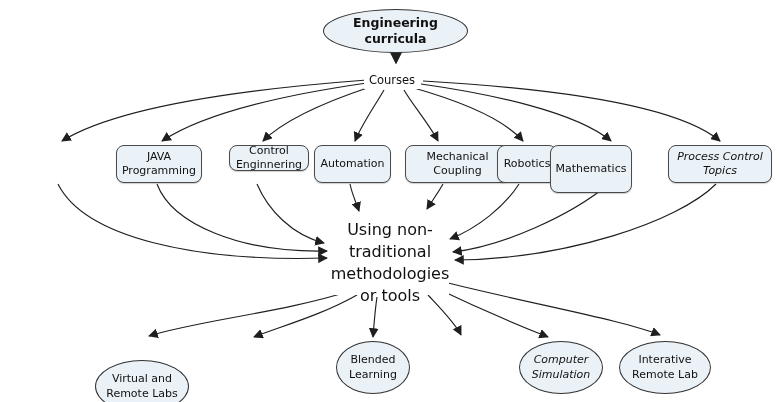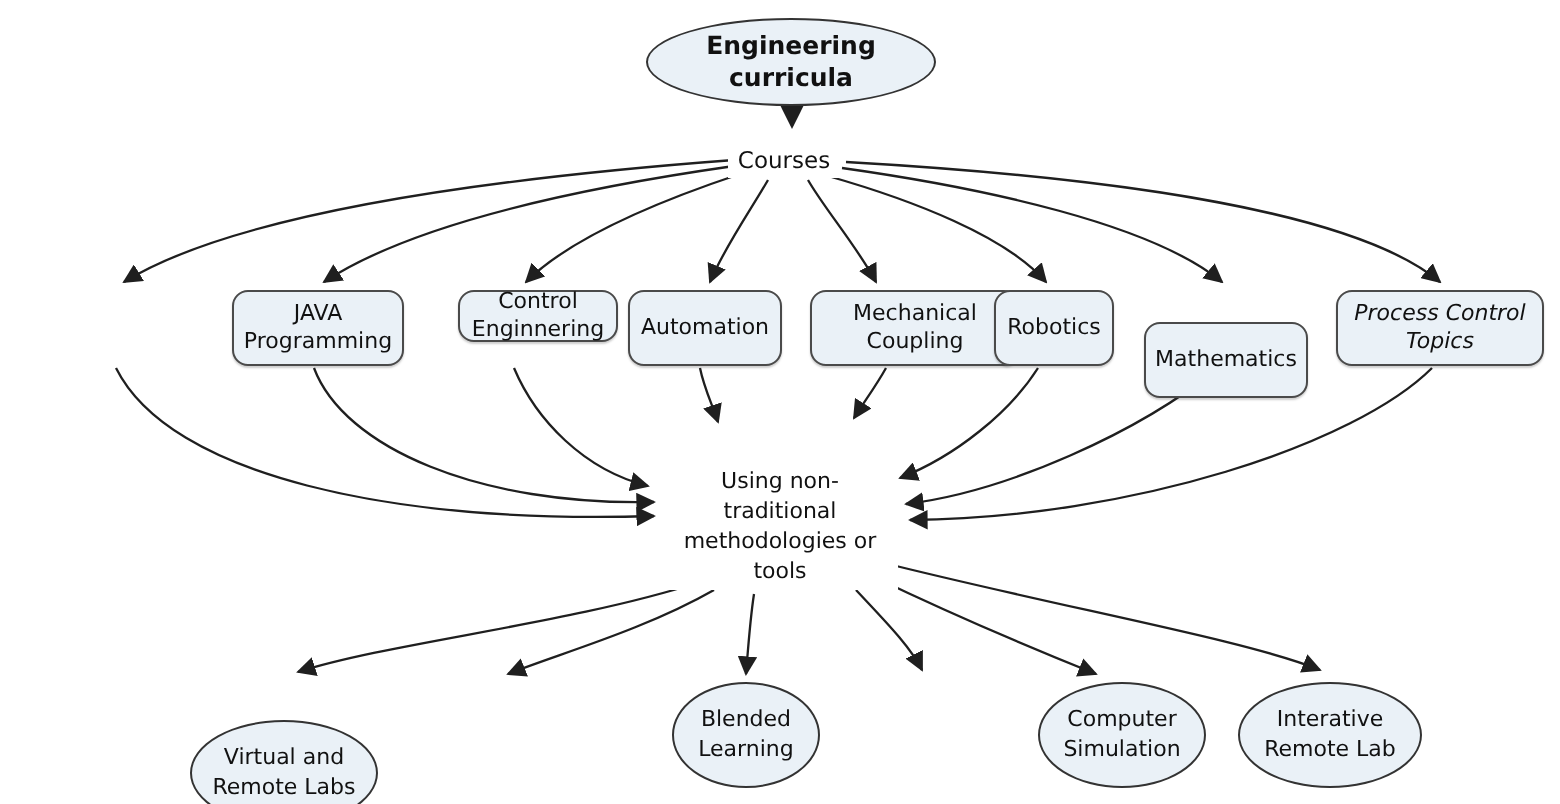--- a/index.html
+++ b/index.html
@@ -16,21 +16,21 @@
   .box{
     background:#eaf1f7;border:1.4px solid #4a4a4a;border-radius:8px;
     box-shadow:0 1px 1px rgba(60,60,60,.25);
   }
   .oval{
     background:#eaf1f7;border:1.4px solid #333;border-radius:50%;
   }
   .root{font-weight:bold;font-size:12.5px;}
   .plain{background:#ffffff;z-index:2;}
   .hub{font-size:11.5px;padding:0 3px;}
-  .center-text{font-size:11px;line-height:1.38;}
+  .center-text{font-size:16px;line-height:1.38;}
 </style>
 </head>
 <body>
 
 <div class="canvas">
 
   <svg class="edges" width="780" height="402" viewBox="0 0 780 402">
     <defs>
       <marker id="arr" viewBox="0 0 10 10" refX="9" refY="5" markerWidth="8.5" markerHeight="8.5" orient="auto-start-reverse">
         <path d="M0,0 L10,5 L0,10 z" fill="#1f1f1f"></path>
@@ -86,37 +86,37 @@
   </div>
   <div class="node box" style="left:314px;top:145px;width:77px;height:38px;">
     <span>Automation</span>
   </div>
   <div class="node box" style="left:405px;top:145px;width:105px;height:38px;">
     <span>Mechanical Coupling</span>
   </div>
   <div class="node box" style="left:497px;top:145px;width:60px;height:38px;">
     <span>Robotics</span>
   </div>
-  <div class="node box" style="left:572px;top:145px;width:82px;height:38px;margin-top:16px;">
+  <div class="node box" style="left:550px;top:145px;width:82px;height:48px;">
     <span>Mathematics</span>
   </div>
   <div class="node box" style="left:668px;top:145px;width:104px;height:38px;font-style:italic;">
     <span>Process Control Topics</span>
   </div>
 
   <div class="node plain center-text" style="left:331px;top:231px;width:118px;height:64px;">
     <span>Using non-traditional methodologies or tools</span>
   </div>
 
   <div class="node oval" style="left:95px;top:360px;width:94px;height:53px;">
     <span>Virtual and Remote Labs</span>
   </div>
   <div class="node oval" style="left:336px;top:341px;width:74px;height:53px;">
     <span>Blended Learning</span>
   </div>
-  <div class="node oval" style="left:519px;top:341px;width:84px;height:53px;">
+  <div class="node oval" style="left:519px;top:341px;width:84px;height:53px;font-style:italic;">
     <span>Computer Simulation</span>
   </div>
   <div class="node oval" style="left:619px;top:341px;width:92px;height:53px;">
     <span>Interative Remote Lab</span>
   </div>
 
 </div>
 
 </body></html>

